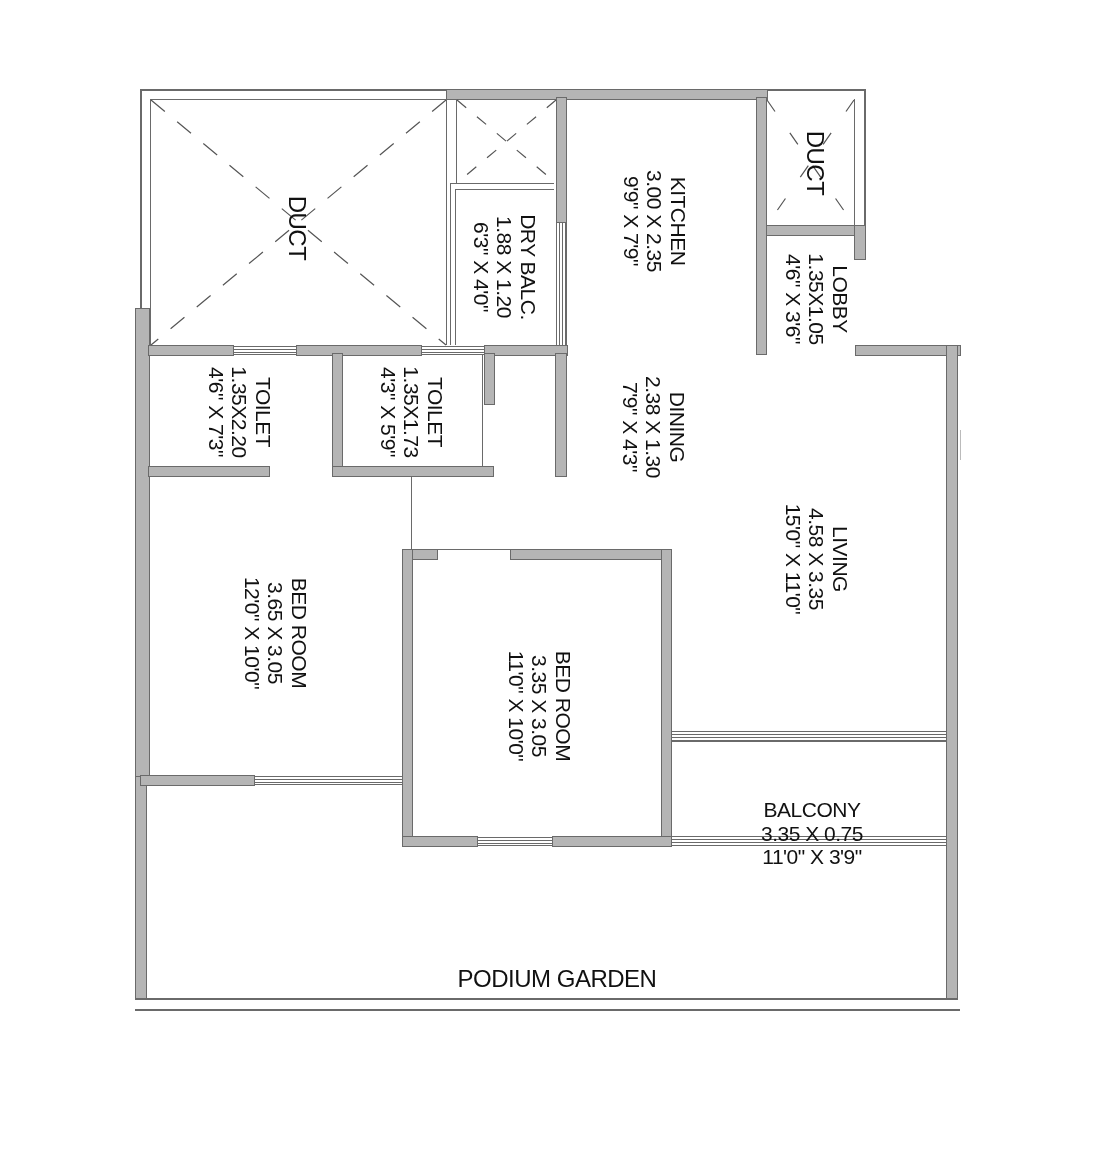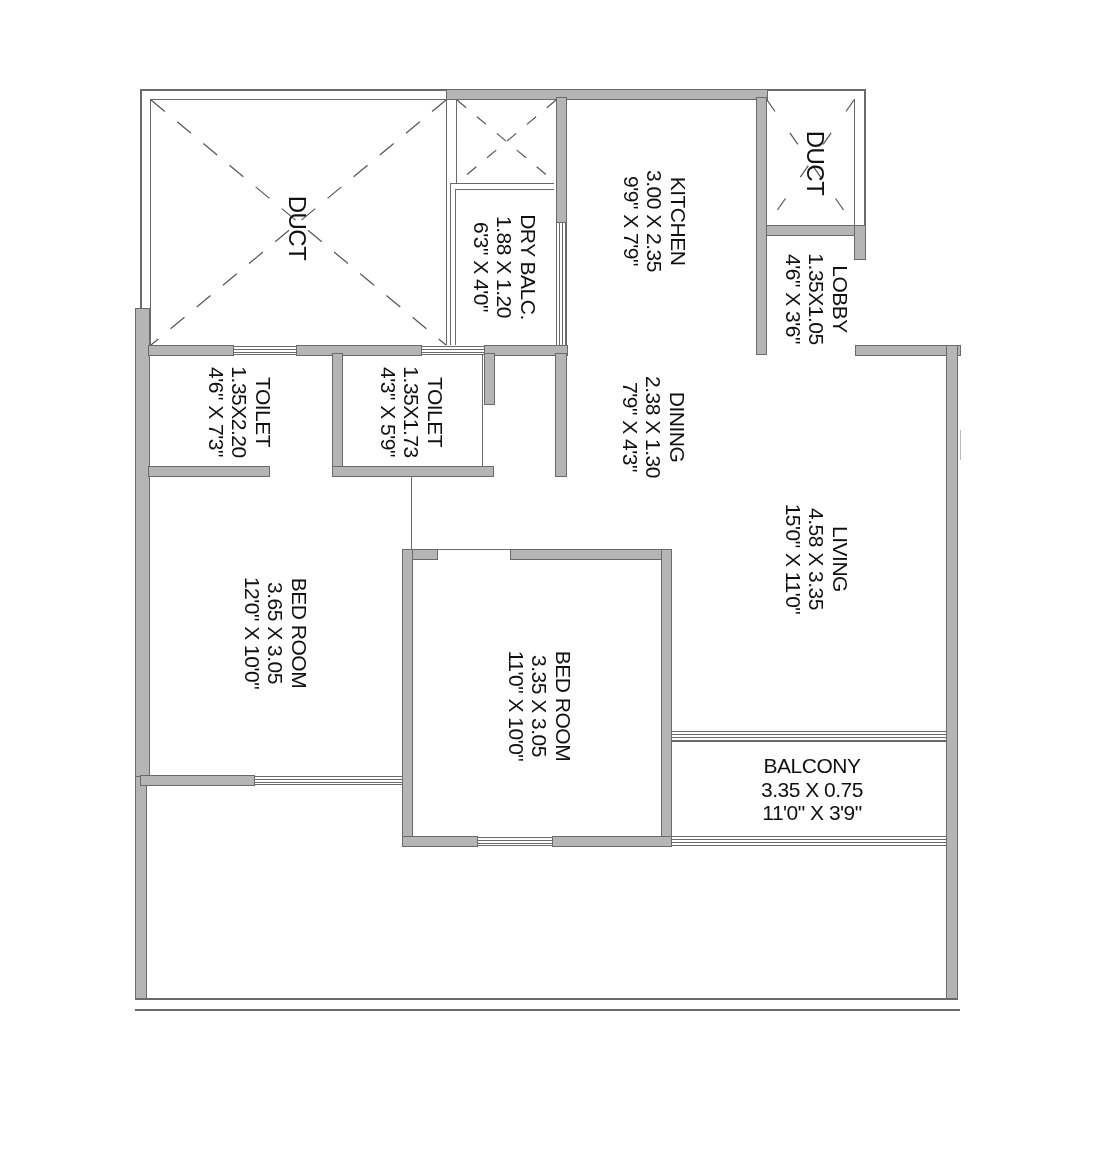--- a/index.html
+++ b/index.html
@@ -4,21 +4,21 @@
 <style>
   html, body { margin:0; padding:0; background:#ffffff; }
   body { width:1106px; height:1154px; position:relative; overflow:hidden; font-family:"Liberation Sans", sans-serif; }
   .plan { position:absolute; left:0; top:0; width:1106px; height:1154px; }
   .w { position:absolute; background:#b5b5b5; border:1px solid #6a6a6a; box-sizing:border-box; }
   .ln { position:absolute; background:#6a6a6a; }
   .win { position:absolute; box-sizing:border-box; border-top:1px solid #6a6a6a; border-bottom:1px solid #6a6a6a; background:repeating-linear-gradient(to bottom, #fff 0, #fff 2px, #6a6a6a 2px, #6a6a6a 3px); }
   .winv { position:absolute; box-sizing:border-box; border-left:1px solid #6a6a6a; border-right:1px solid #6a6a6a; background:repeating-linear-gradient(to right, #fff 0, #fff 2px, #6a6a6a 2px, #6a6a6a 3px); }
   .lbl { position:absolute; color:#111; text-align:center; white-space:nowrap; line-height:1.12; font-size:21px; letter-spacing:-0.5px; }
   .rot { transform:translate(-50%,-50%) rotate(90deg); }
-  .hz { transform:translate(-50%,-50%); }
+  .hz { transform:translate(-50%,-50%);margin-top:44px; }
   .lbl div { display:block; }
   svg.x { position:absolute; overflow:visible; }
 </style>
 </head>
 <body>
 
 <div class="plan">
 
   <div class="ln" style="left:140px; top:89px; width:310px; height:2px;"></div>
   <div class="ln" style="left:140px; top:89px; width:2px; height:220px;"></div>
@@ -166,14 +166,17 @@
     <div>3.35 X 3.05</div>
     <div>11'0" X 10'0"</div>
   </div>
 
   <div class="lbl hz" style="left:812px; top:789px;">
     <div>BALCONY</div>
     <div>3.35 X 0.75</div>
     <div>11'0" X 3'9"</div>
   </div>
 
+  <div class="lbl hz" style="left:557px; top:935px; font-size:24px;">
+    <div>PODIUM GARDEN</div>
+  </div>
 
 </div>
 
 </body></html>

